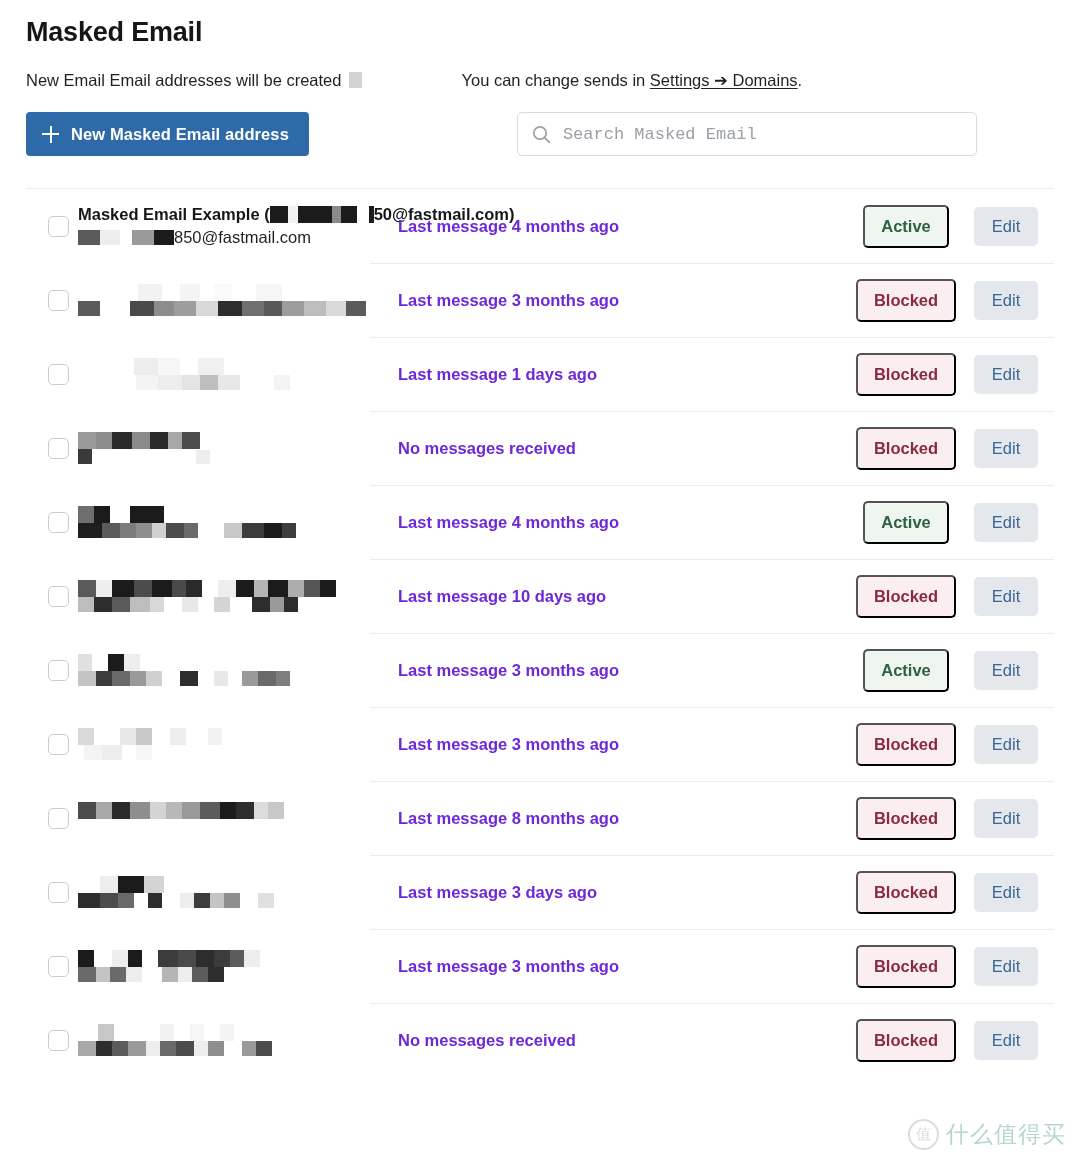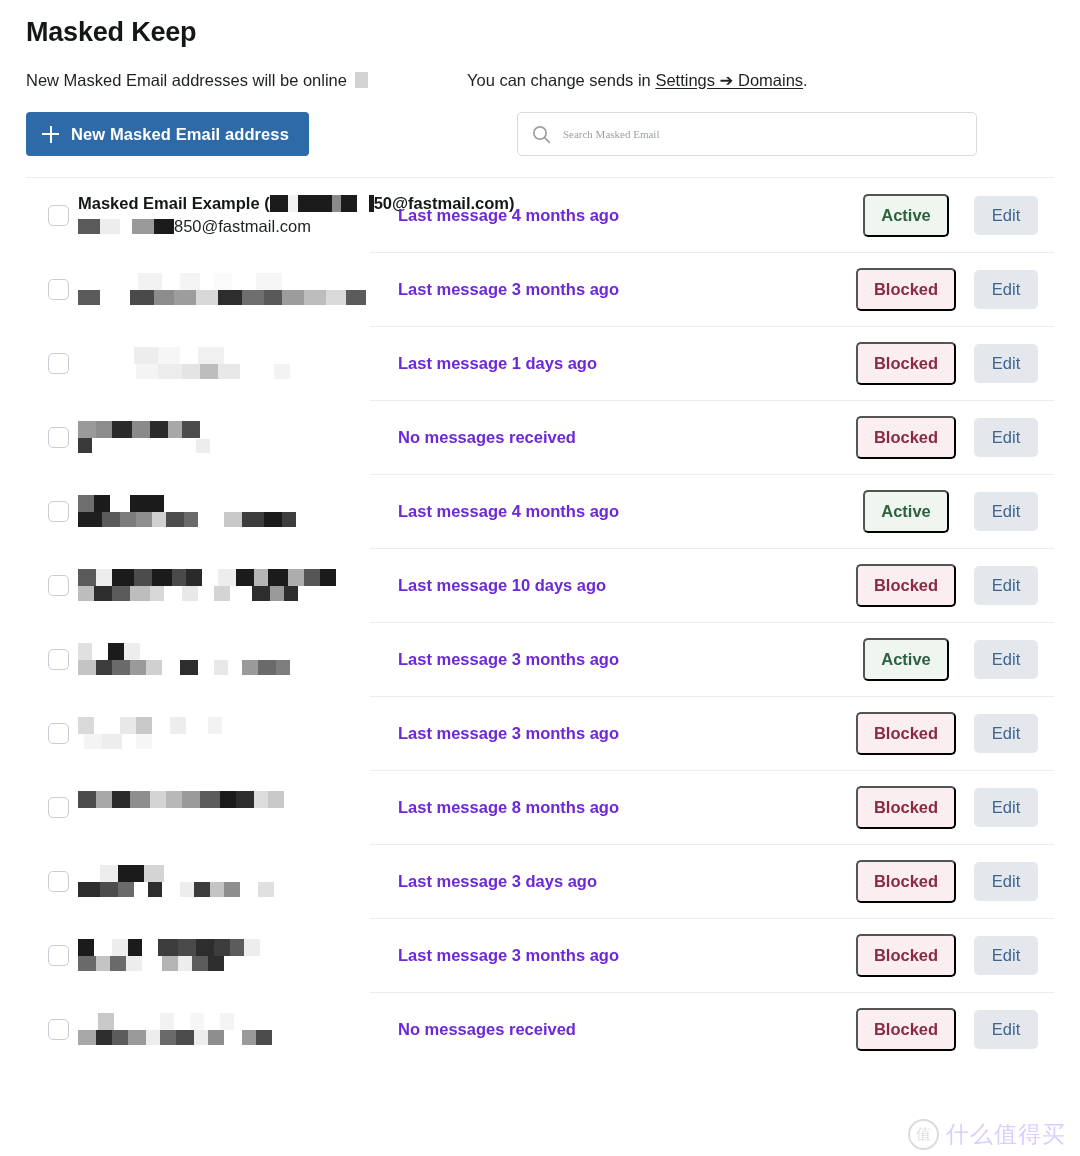--- a/index.html
+++ b/index.html
@@ -117,31 +117,31 @@
     display: flex;
     align-items: center;
     padding: 0 14px;
     box-sizing: border-box;
     background: #fff;
   }
   .search-icon { flex: 0 0 auto; margin-right: 10px; display:block; }
   .search-input {
     border: none;
     outline: none;
-    font-size: 11px;
-    font-family: Liberation Serif, serif;
+    font-size: 17px;
+    font-family: Liberation Mono, monospace;
     color: #1d2024;
     width: 100%;
     background: transparent;
   }
   .search-input::placeholder { color: #9aa0a6; }
 
   
   .list {
-    margin-top: 21px;
+    margin-top: 32px;
     border-top: 1px solid #ededf1;
   }
   .row {
     display: flex;
     align-items: stretch;
     position: relative;
     min-height: 74px;
   }
   .row + .row::before {
     content: "";
@@ -260,37 +260,37 @@
   .wm-circle {
     width: 27px; height: 27px;
     border: 2px solid #8c8c8c;
     border-radius: 50%;
     display: flex; align-items: center; justify-content: center;
     font-size: 15px; color: #8c8c8c;
     font-family: "DejaVu Sans", sans-serif;
   }
   .wm-text {
     font-size: 23px;
-    color: #8b5cf6;
+    color: #0f766e;
     letter-spacing: 1px;
     font-family: "DejaVu Sans", sans-serif;
   }
 </style>
 </head>
 <body>
 
 <div class="page">
   <div class="inner">
 
-    <h1 class="page-title">Masked Keep</h1>
+    <h1 class="page-title">Masked Email</h1>
 
 
     <div class="created-row">
       <div class="created-left">
-        <span>New Masked Email addresses will be online</span>
+        <span>New Email Email addresses will be created</span>
         <span class="redact-inline"></span>
       </div>
       <div class="created-right">
         <span>You can change sends in</span>
         <a href="#" class="settings-link">Settings ➔ Domains</a><span>.</span>
       </div>
     </div>
 
     <div class="actions">
       <button class="btn-new">

